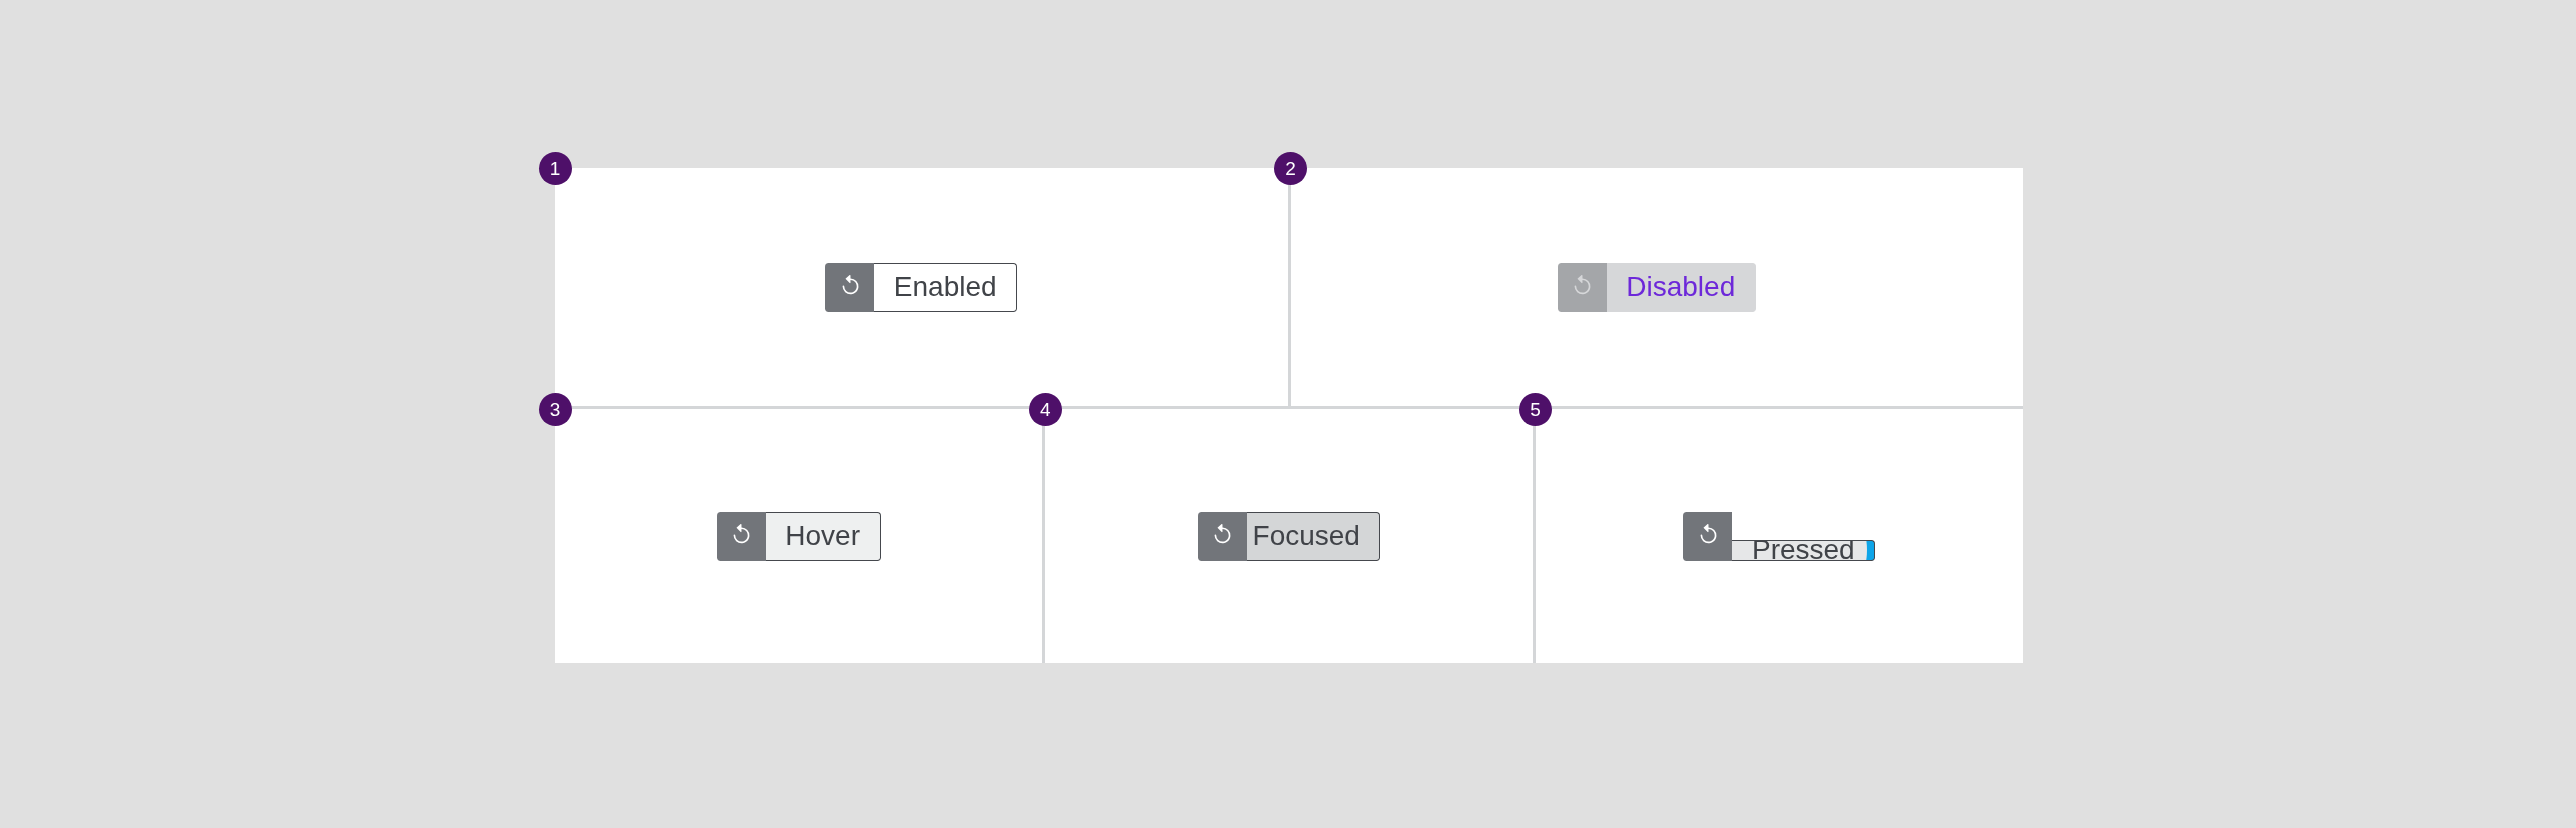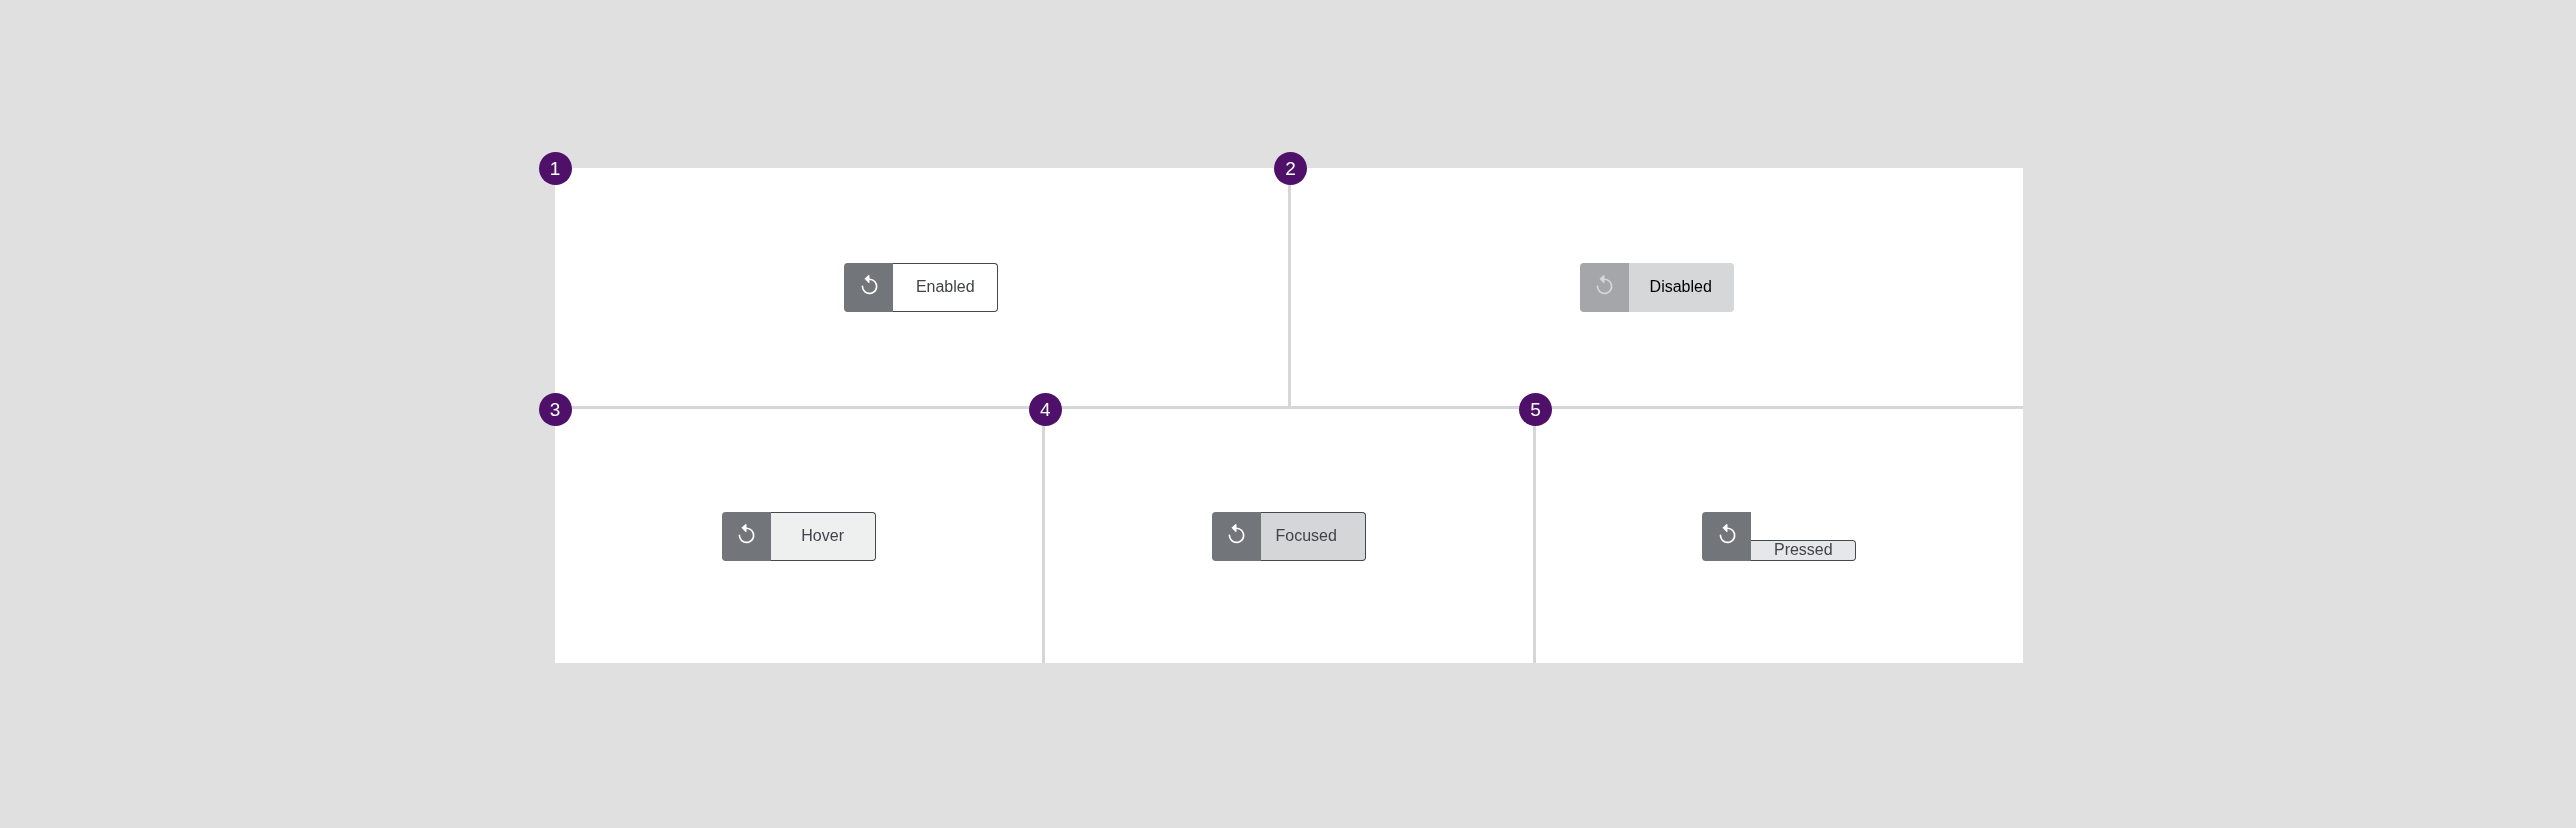--- a/index.html
+++ b/index.html
@@ -87,34 +87,34 @@
     display: flex;
     align-items: center;
     justify-content: center;
     padding: 0 19.5px;
     min-width: 105px;
     box-sizing: border-box;
     background: #ffffff;
     border: 1.5px solid #45484d;
     border-left: none;
     border-radius: 0 3.7px 3.7px 0;
-    font-size: 16px;
+    font-size: 28px;
     color: #404348;
     white-space: nowrap;
   }
   .btn-label .label-text { position: relative; z-index: 2; }
 
   
 
   
   .split-button.is-disabled .btn-icon { background: #a4a6a9; }
   .split-button.is-disabled .btn-label {
     background: #d6d7d9;
     border-color: #d6d7d9;
-    color: #000000;
+    color: #6d28d9;
   }
 
   
   .split-button.is-hover .btn-label { background: #eef0f0; justify-content: center; }
 
   
   .split-button.is-focused .btn-label { background: #d4d6d7; padding-left: 6px; }
 
   
   .split-button.is-pressed .btn-label { background: #0ea5e9; margin-top: 28px; }

